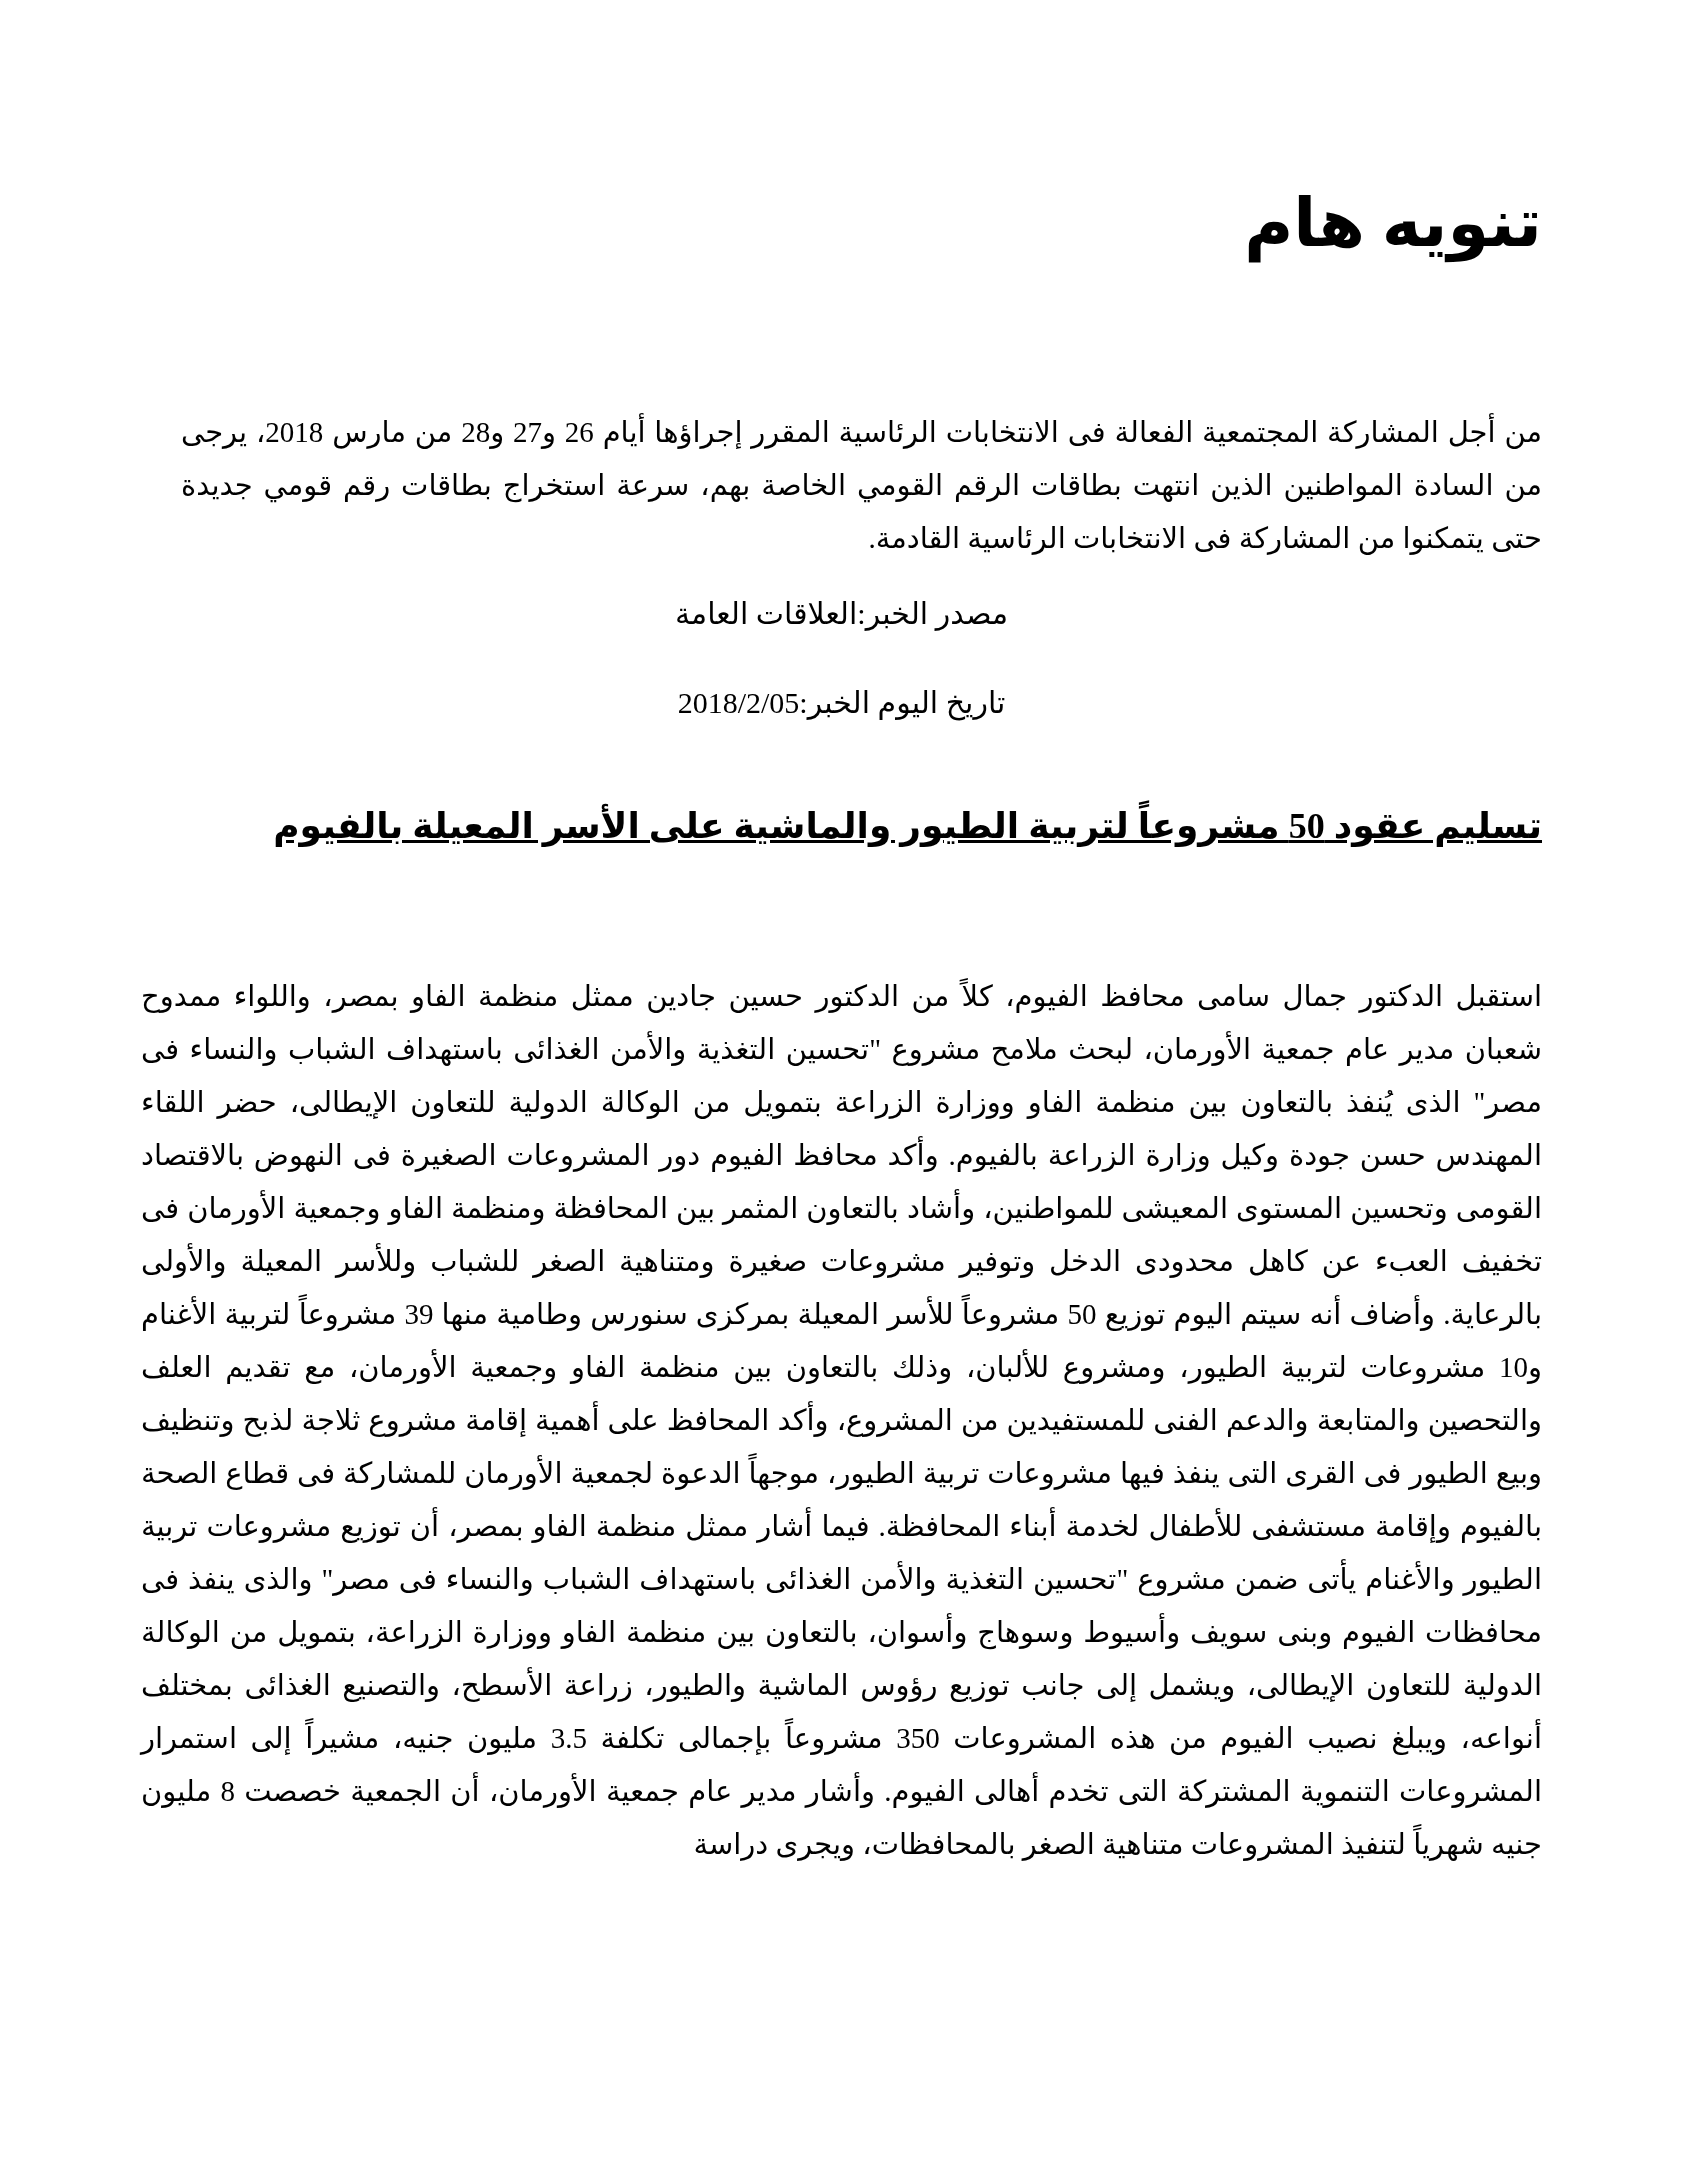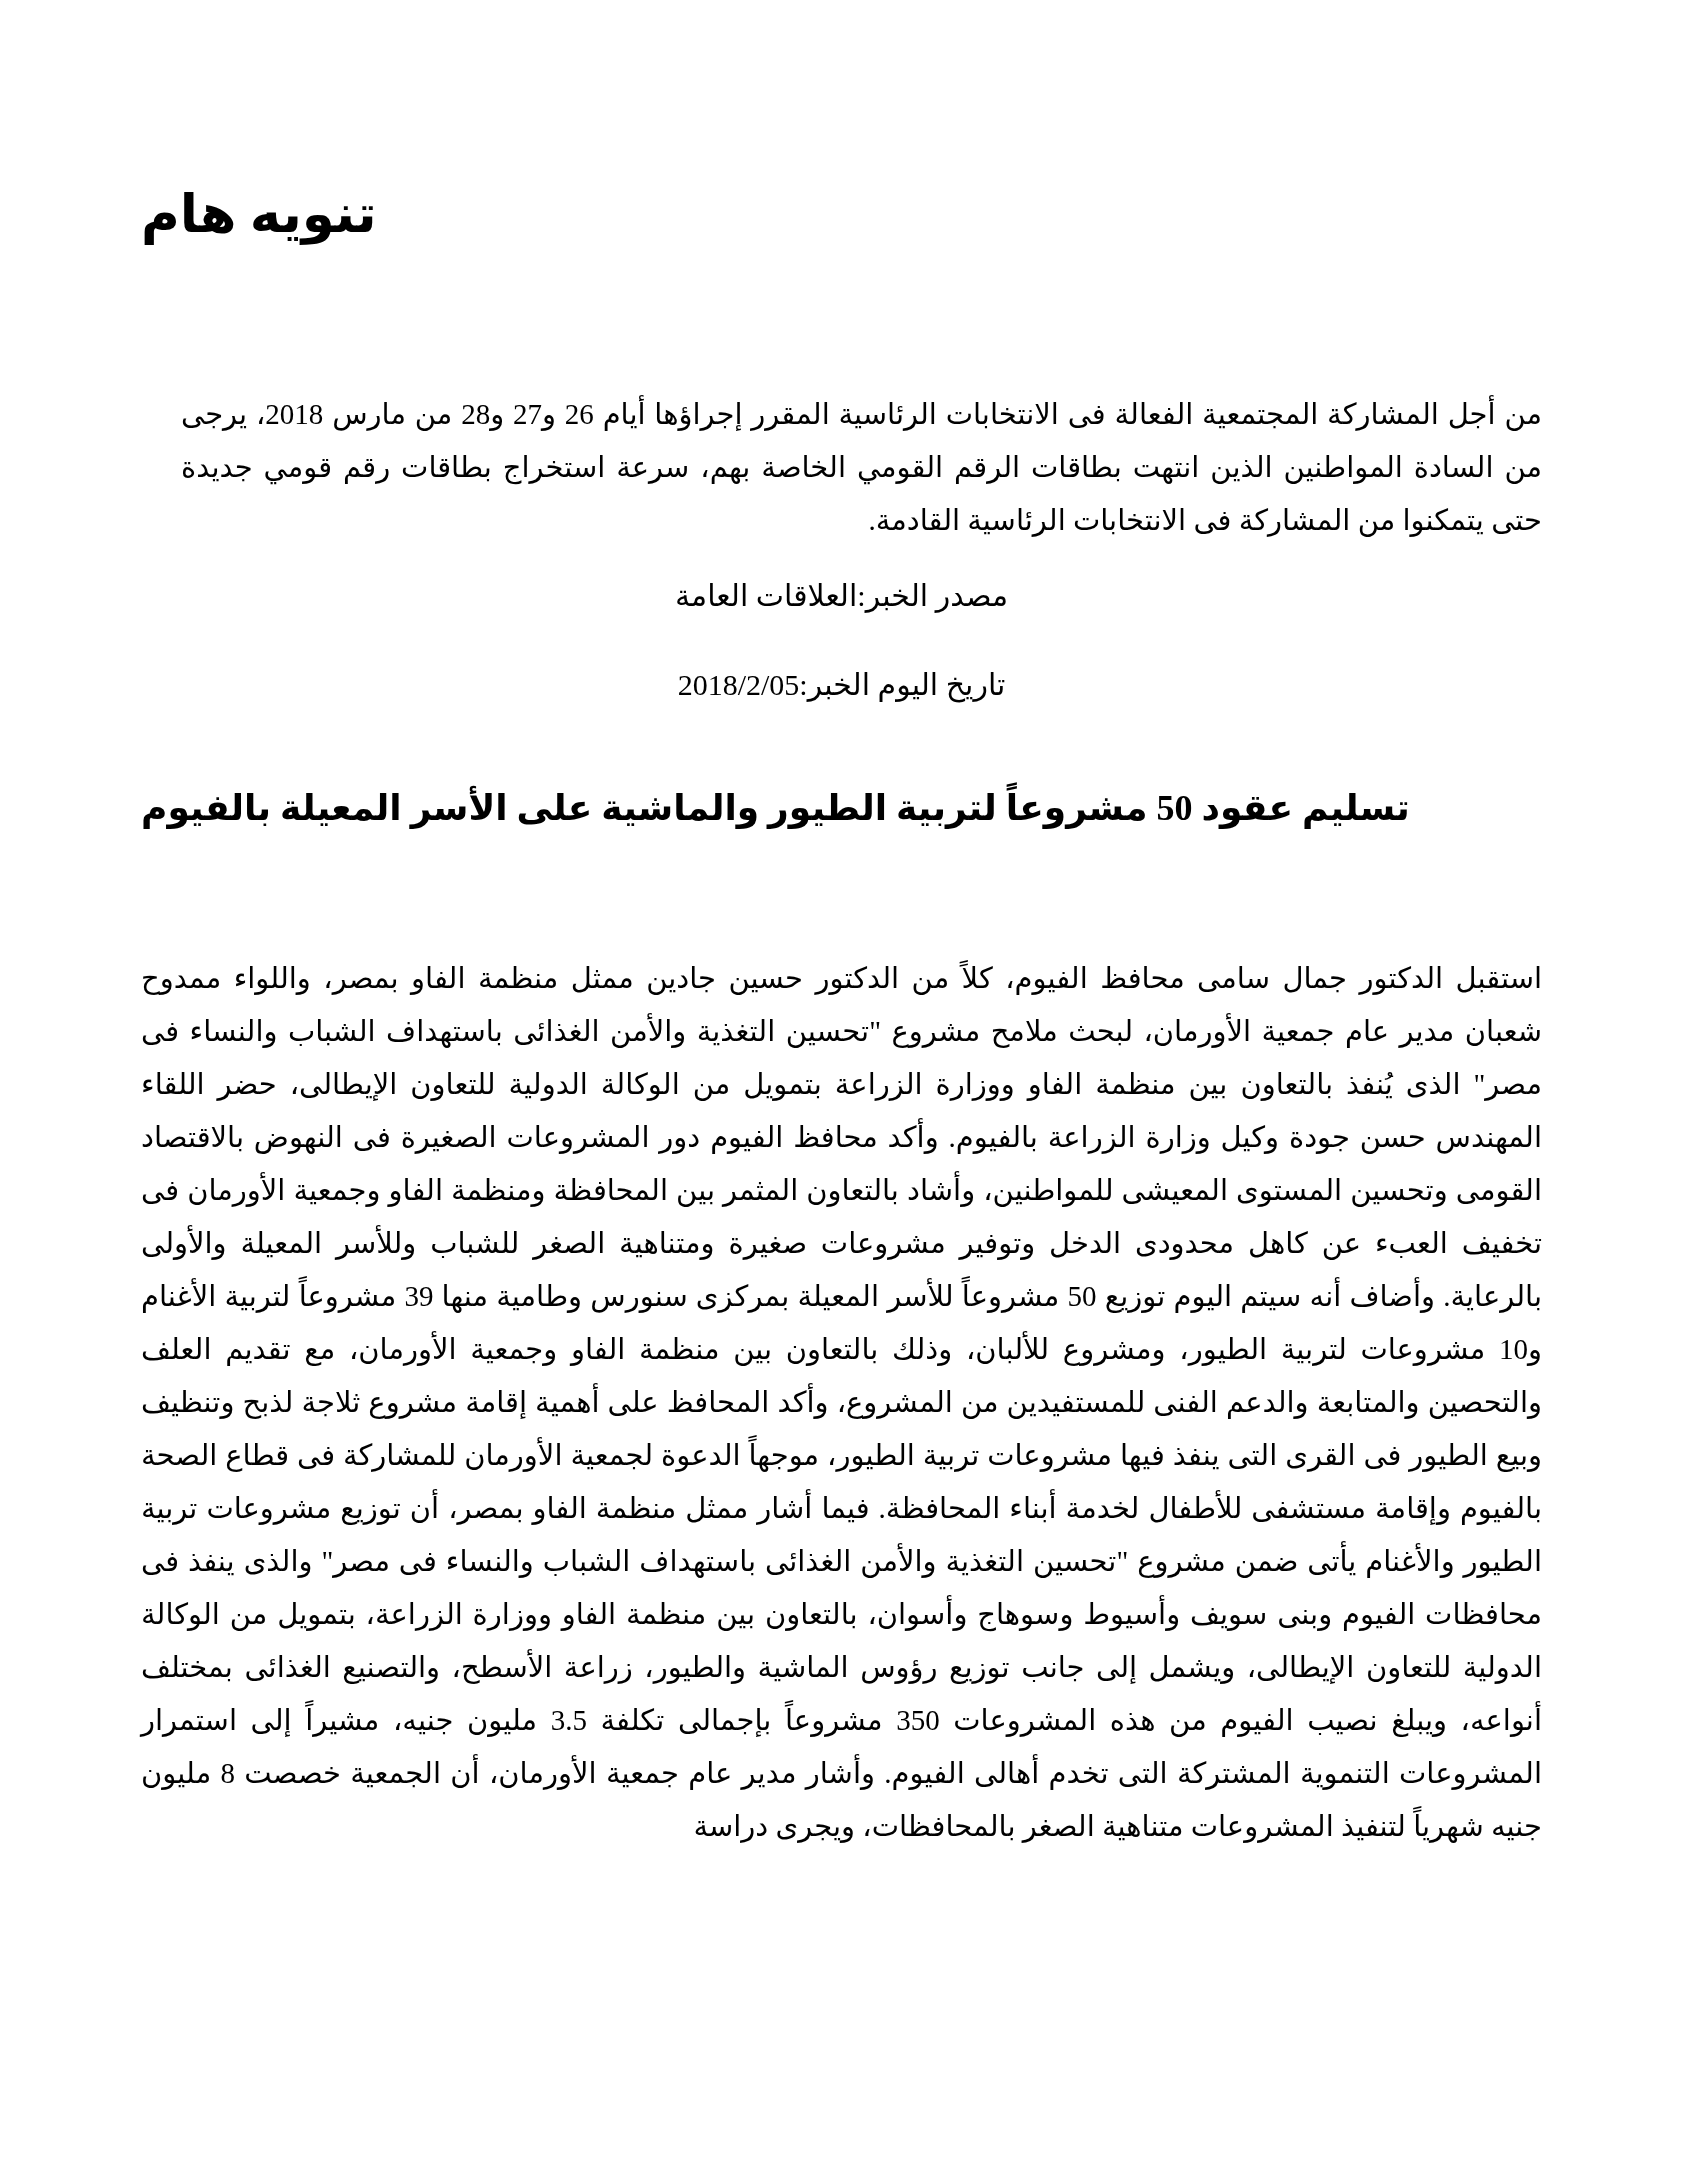--- a/index.html
+++ b/index.html
@@ -15,24 +15,24 @@
     padding: 180px 141px 0 141px;
     background: #ffffff;
     color: #000000;
     direction: rtl;
     font-family: "Liberation Serif", "DejaVu Sans", serif;
     overflow: hidden;
   }
   h1, h2, p { margin: 0; padding: 0; }
 
   .notice-title {
-    font-size: 53px;
+    font-size: 67px;
     font-weight: bold;
     line-height: 1.3;
-    text-align: left;
+    text-align: right;
   }
   .body-text {
     font-size: 29px;
     line-height: 53px;
     text-align: justify;
     text-align-last: right;
   }
   .notice-body {
     margin-top: 139px;
     margin-left: 40px;
@@ -43,21 +43,22 @@
     text-align: center;
   }
   .source-line { margin-top: 22px; }
   .date-line   { margin-top: 35px; }
 
   .article-title {
     margin-top: 71px;
     font-size: 36px;
     font-weight: bold;
     line-height: 1.4;
-    text-align: left;
+    text-align: right;
+    text-decoration: underline;
   }
   .article-body {
     margin-top: 119px;
   }
 </style>
 </head>
 <body>
 
 <div class="page">
 

